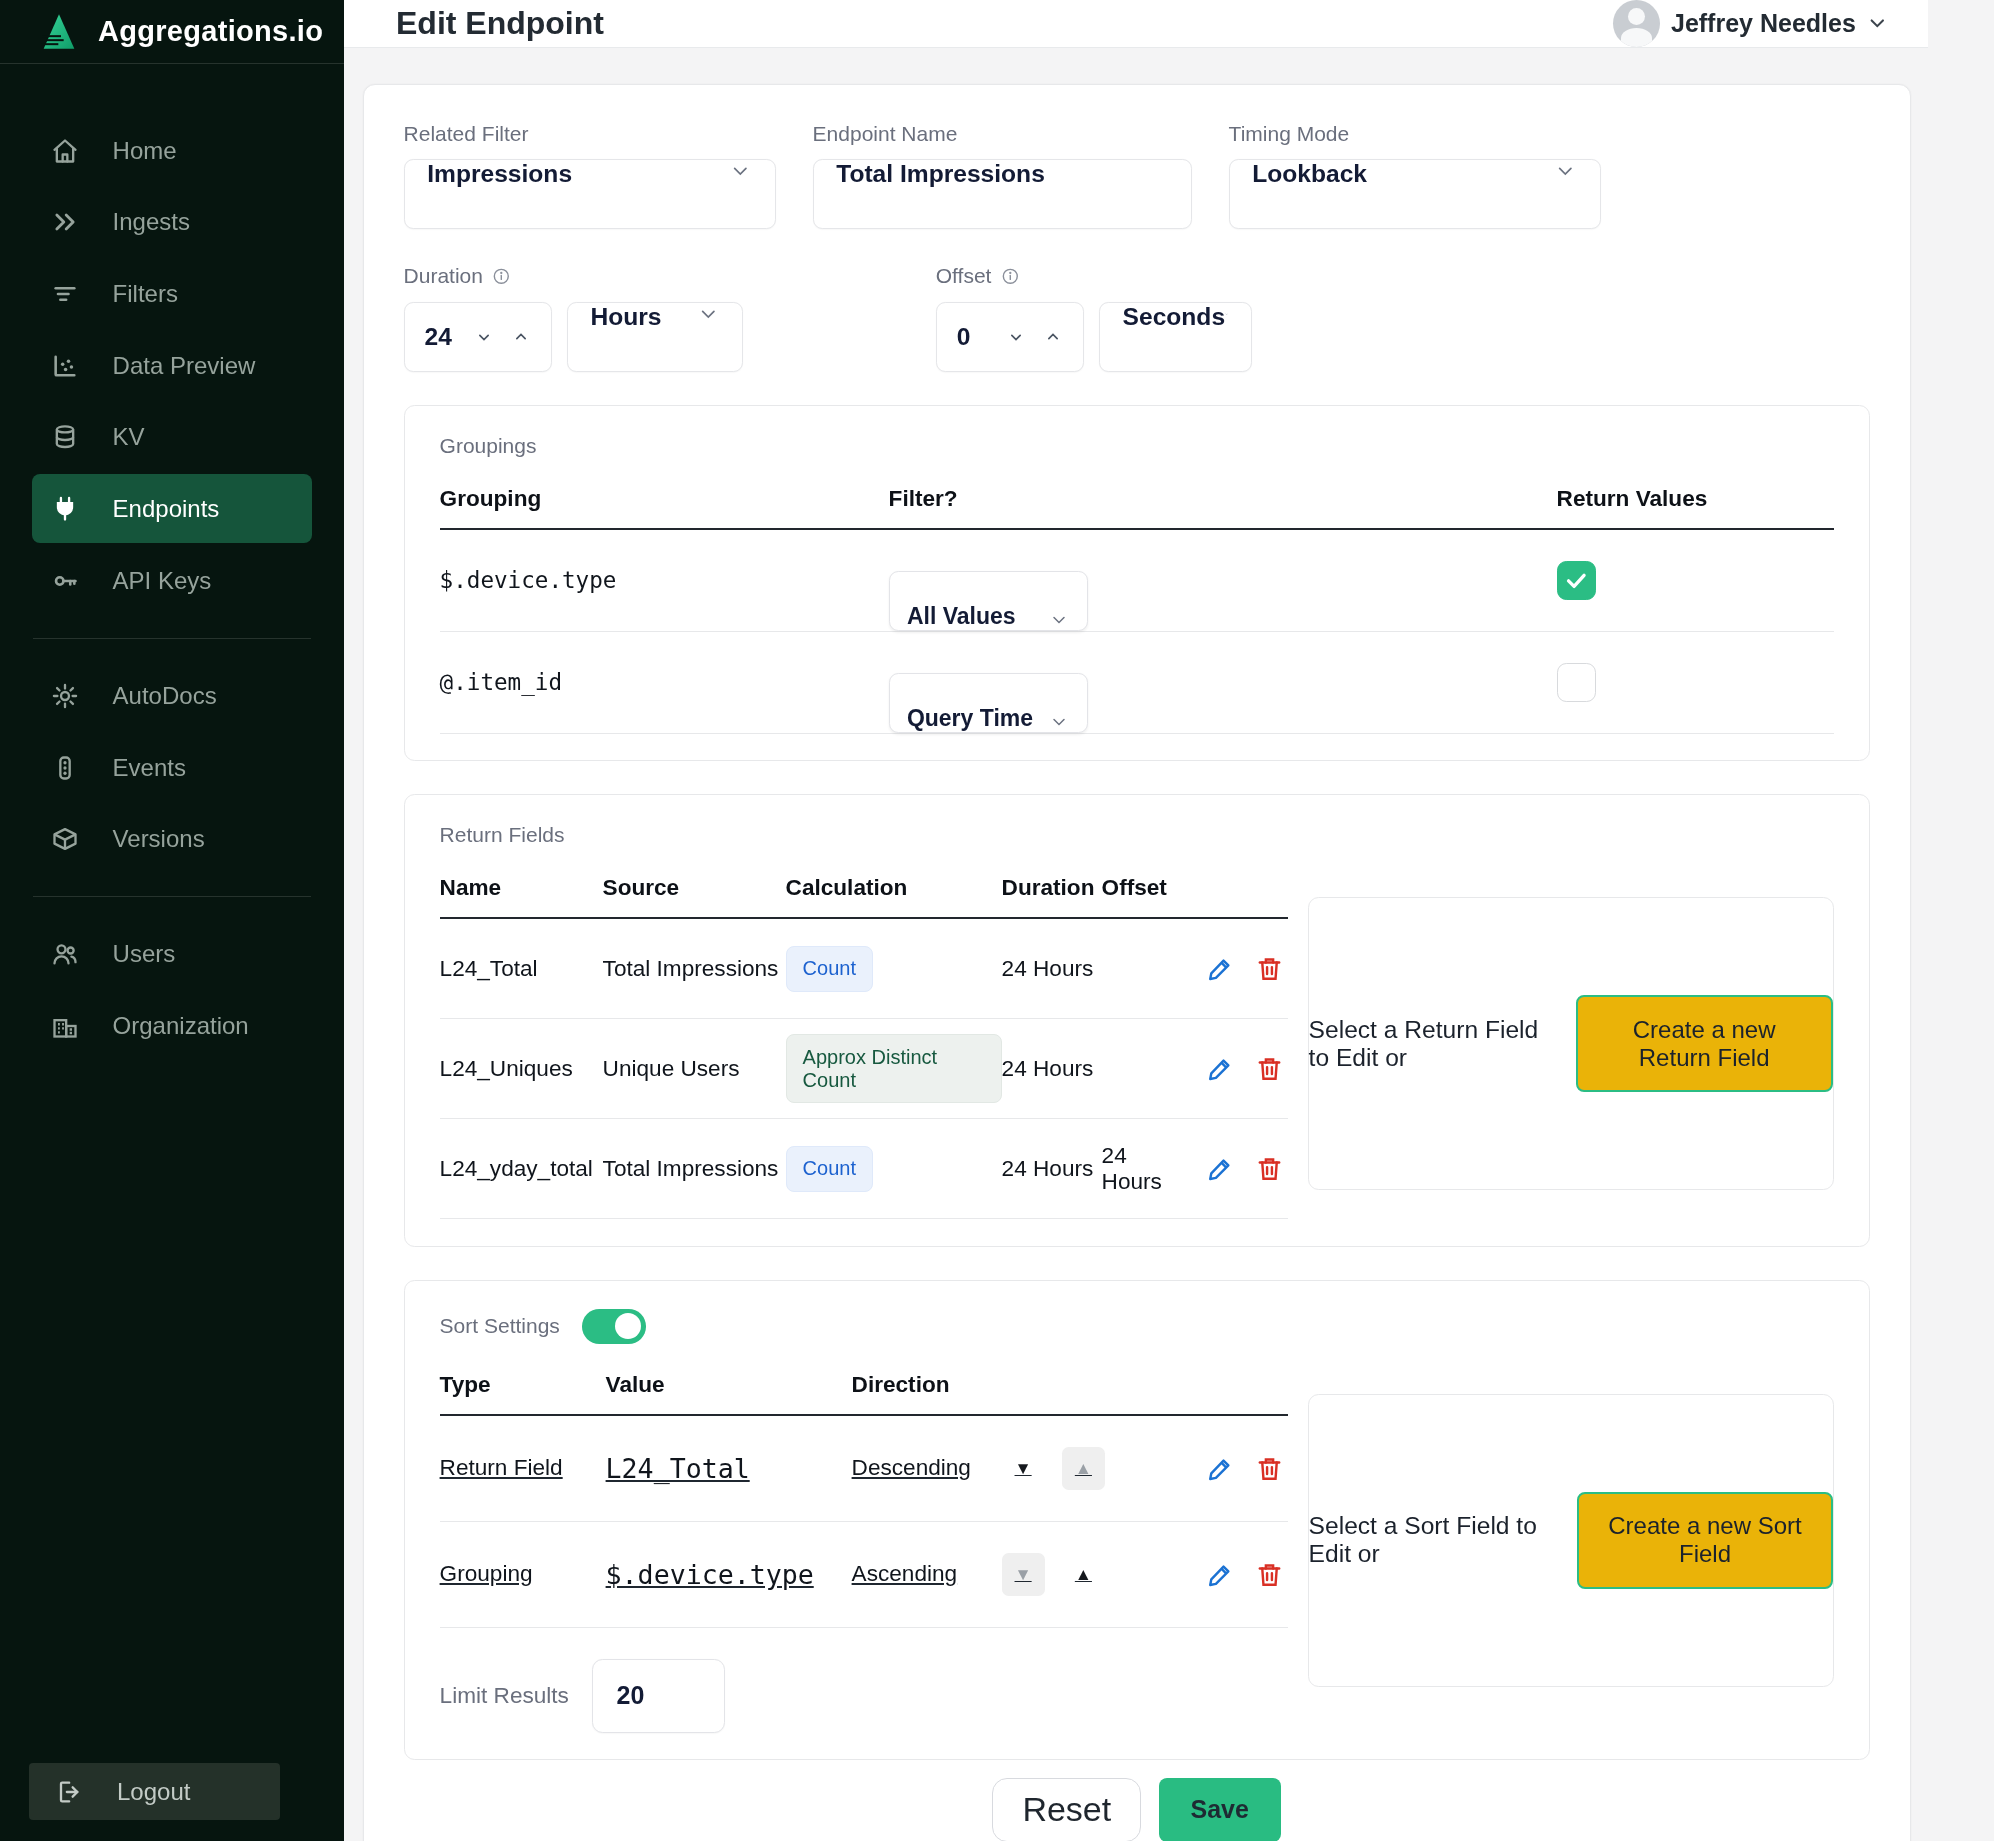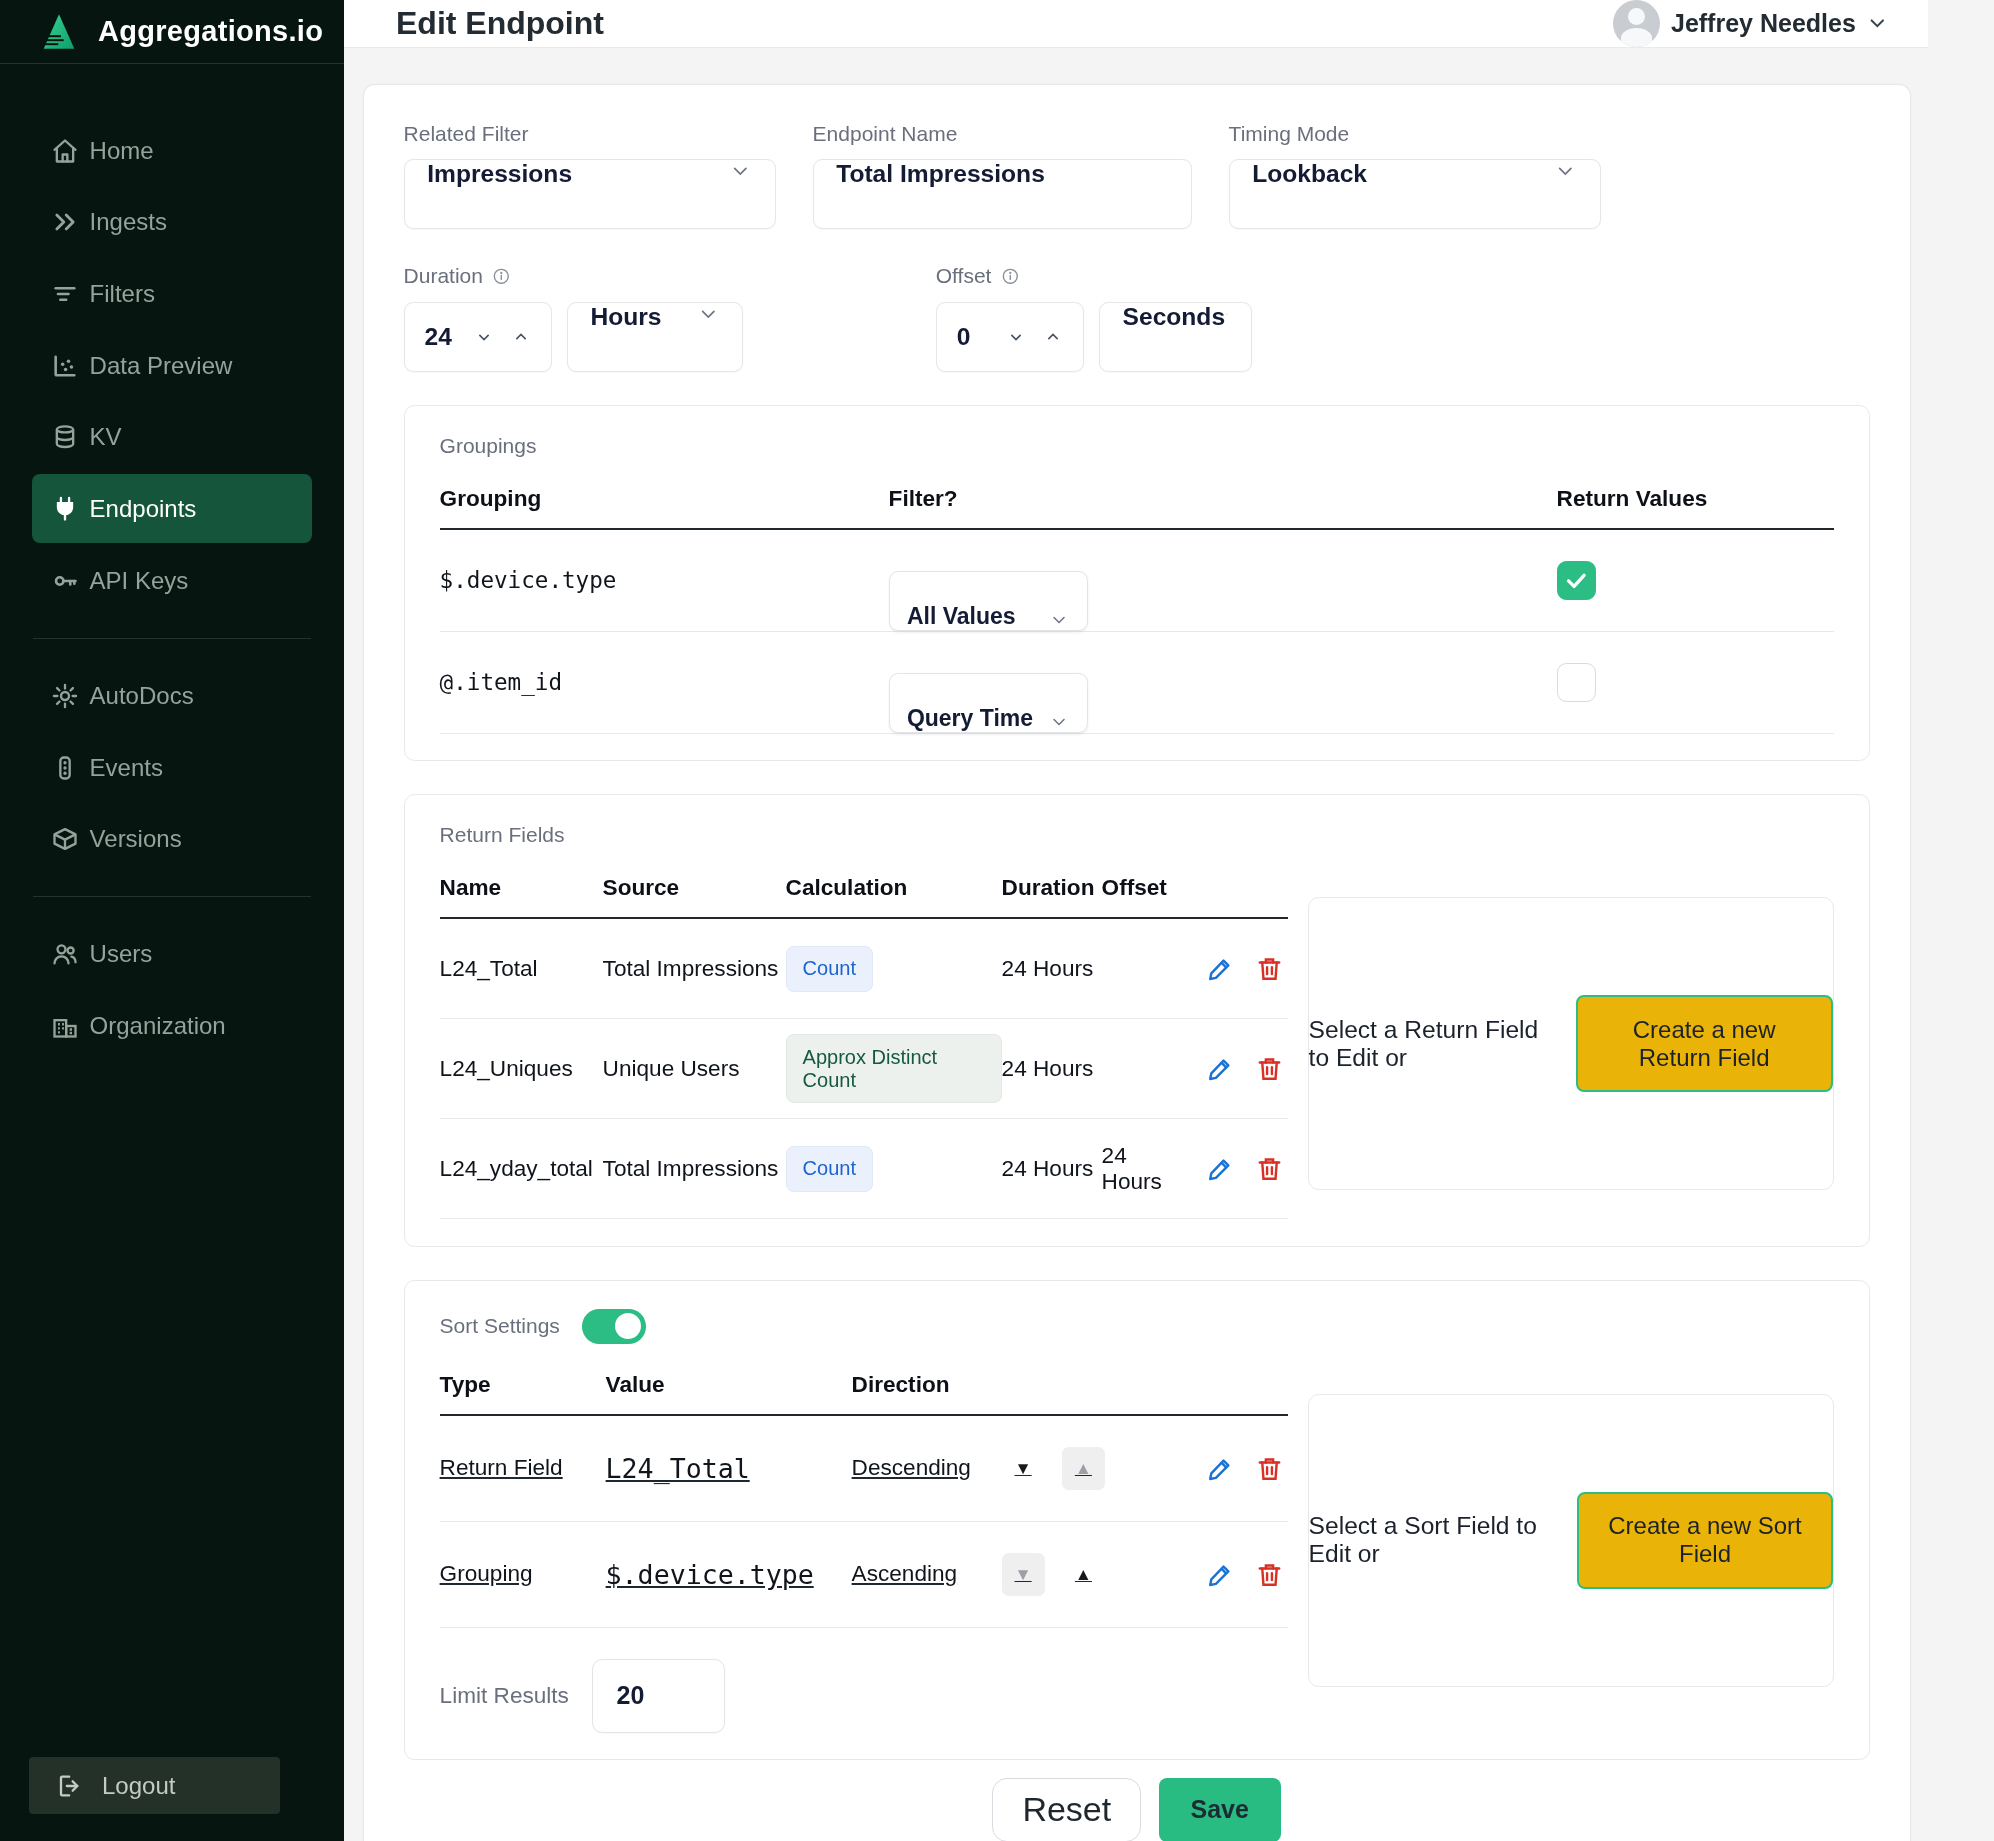--- a/index.html
+++ b/index.html
@@ -6,28 +6,28 @@
   html,body { width:1995px; height:1842px; overflow:hidden; }
   body { font-family:"Liberation Sans", sans-serif; background:#f4f4f5; color:#1f2730; }
   .app { display:flex; width:1928px; height:1842px; }
 
   
   .sb { width:344px; min-width:344px; background:#06150f; display:flex; flex-direction:column; }
   .sb-logo { height:64px; display:flex; align-items:center; gap:21px; padding-left:41px;
              border-bottom:1.3px solid #26332d; }
   .sb-logo-text { color:#ffffff; font-size:29px; font-weight:700; letter-spacing:0.3px; }
   .sb-nav { padding:52px 32px 0 32px; }
-  .nav-item { display:flex; align-items:center; gap:11px; height:69px; margin-bottom:2.7px;
+  .nav-item { display:flex; align-items:center; gap:34px; height:69px; margin-bottom:2.7px;
               padding-left:18.6px; border-radius:8px; color:#96a39c; font-size:24px; cursor:pointer; }
   .nav-item svg { width:28px; height:28px; flex:0 0 28px; }
   .nav-item.active { background:#15553b; color:#ffffff; }
   .nav-div { border:none; border-top:1.3px solid #26332d; margin:22.6px 1.3px; }
   .sb-spacer { flex:1; }
-  .sb-logout { margin:0 64px 28px 29px; height:57px; background:#243129; border-radius:4px;
-               display:flex; align-items:center; gap:20px; padding-left:25px;
+  .sb-logout { margin:0 64px 22px 29px; height:57px; background:#243129; border-radius:4px;
+               display:flex; align-items:center; gap:35px; padding-left:25px;
                color:#c3cbc6; font-size:24px; cursor:pointer; }
   .sb-logout svg { width:28px; height:28px; }
 
   
   .main { flex:1; display:flex; flex-direction:column; background:#f4f4f5; }
   .topbar { height:64px; background:#ffffff; border-bottom:0.7px solid #e8eaec;
             display:flex; align-items:center; padding:0 39px 0 52px; }
   .page-title { font-size:32px; font-weight:700; color:#232b33; }
   .topbar-right { margin-left:auto; display:flex; align-items:center; gap:10.6px; cursor:pointer; }
   .avatar { width:47px; height:47px; border-radius:50%; background:#c9cdd2; overflow:hidden; position:relative; }

